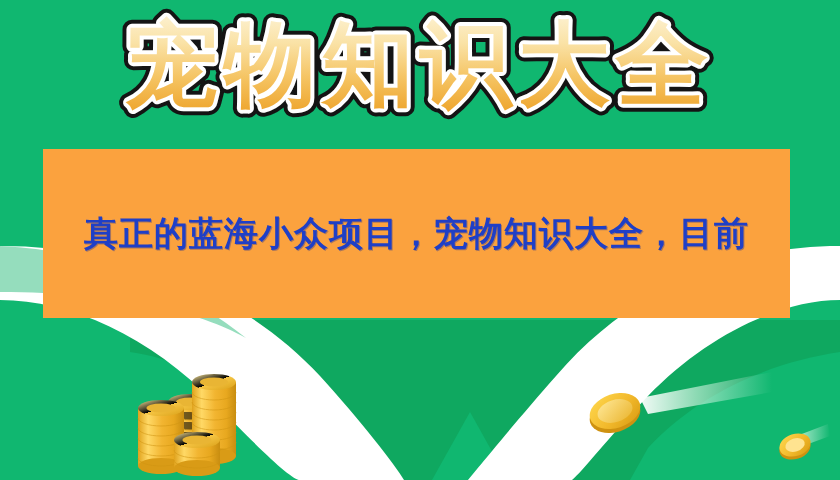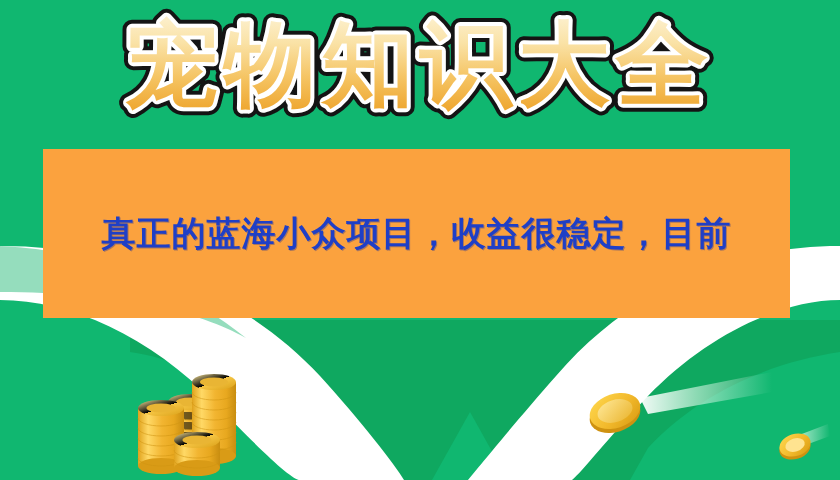--- a/index.html
+++ b/index.html
@@ -126,21 +126,21 @@
 
       <text class="title-text" x="420" y="88" text-anchor="middle" fill="none" stroke="#141414" stroke-width="16" stroke-linejoin="round">宠物知识大全</text>
 
       <text class="title-text" x="420" y="88" text-anchor="middle" fill="none" stroke="#ffffff" stroke-width="8" stroke-linejoin="round">宠物知识大全</text>
 
       <text class="title-text" x="420" y="88" text-anchor="middle" fill="url(#goldText)">宠物知识大全</text>
     </svg>
   </div>
 
   <div class="callout">
-    <div class="callout-line l1">真正的蓝海小众项目，收益很稳定，目前</div>
+    <div class="callout-line l1">真正的蓝海小众项目，宠物知识大全，目前</div>
   </div>
 
   <svg class="coins-stack" viewBox="0 0 126 112">
     <defs>
       <linearGradient id="coinSide" x1="0" y1="0" x2="1" y2="0">
         <stop offset="0%" stop-color="#e0a21c"></stop>
         <stop offset="22%" stop-color="#ffd966"></stop>
         <stop offset="52%" stop-color="#f2b531"></stop>
         <stop offset="78%" stop-color="#e8a81f"></stop>
         <stop offset="100%" stop-color="#c88d10"></stop>

